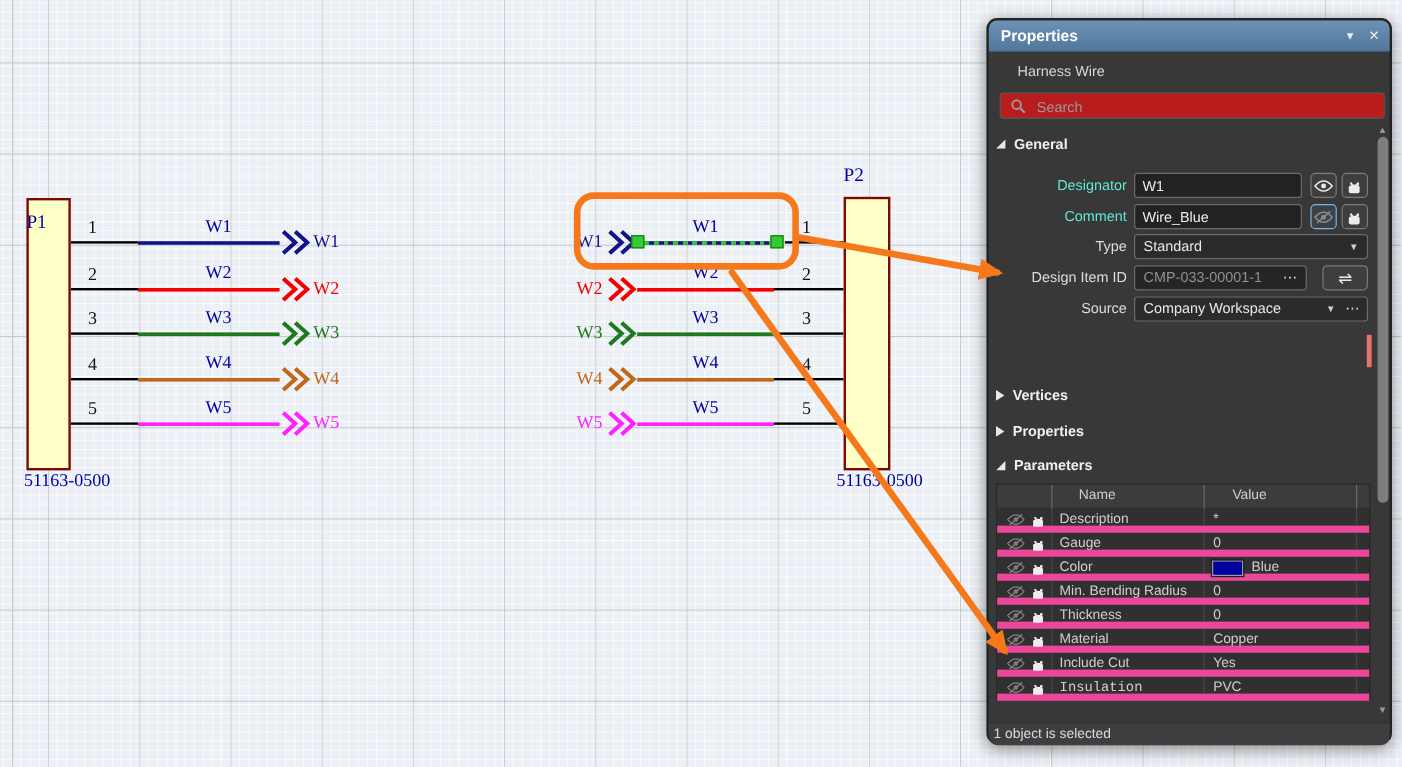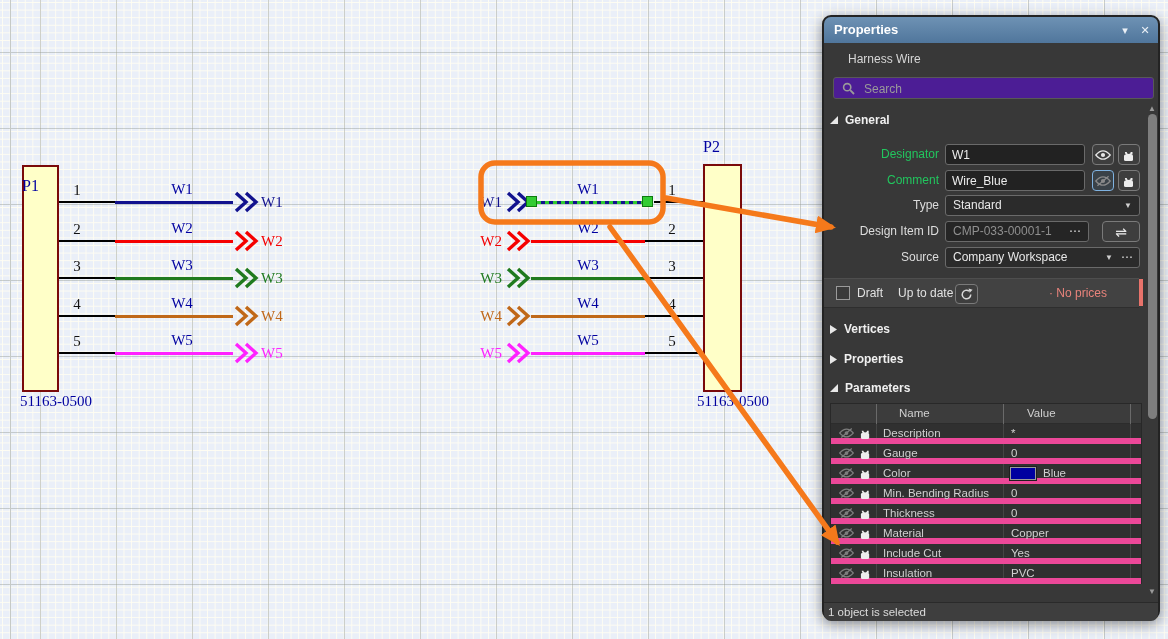--- a/index.html
+++ b/index.html
@@ -28,31 +28,31 @@
   
   .panel{position:absolute;left:822px;top:15px;width:338px;height:605px;background:#383838;
          border:2px solid #232323;border-radius:9px;box-sizing:border-box;
          box-shadow:0 4px 14px rgba(0,0,0,.45);z-index:10;font-size:12px;}
   .phead{position:absolute;left:0;top:0;width:100%;height:26px;
          background:linear-gradient(#6E92B4,#50769C);border-radius:7px 7px 0 0;box-sizing:border-box;}
   .phead .ptitle{position:absolute;left:10px;top:0;line-height:26px;color:#FFF;font-weight:bold;font-size:13px;}
   .phead .hbtn{position:absolute;top:0;width:18px;height:26px;line-height:26px;text-align:center;
                color:#EAF0F6;font-size:11px;cursor:pointer;background:none;border:none;padding:0;}
   .psub{position:absolute;left:24px;top:35px;color:#D6D6D6;font-size:12px;}
-  .searchbox{position:absolute;left:9px;top:60px;width:321px;height:22px;background:#4c1d95;
+  .searchbox{position:absolute;left:9px;top:60px;width:321px;height:22px;background:#b91c1c;
              border:1px solid #585858;border-radius:3px;box-sizing:border-box;}
   .searchbox input{position:absolute;left:28px;top:1px;width:280px;height:18px;background:transparent;
              border:none;outline:none;color:#DDD;font-size:12px;font-family:inherit;}
   .searchbox input::placeholder{color:#9A9A9A;opacity:1;}
   .search-ic{position:absolute;left:8px;top:4px;}
   .sechead{position:absolute;left:6px;height:14px;display:flex;gap:7px;align-items:center;
            color:#F0F0F0;font-weight:bold;font-size:12px;cursor:pointer;}
   .prow{position:absolute;left:0;width:338px;height:21px;}
   .plabel{position:absolute;left:0;top:0;width:115px;text-align:right;line-height:21px;font-size:12px;}
-  .lblue{color:#22c55e;} .lwhite{color:#DDDDDD;}
+  .lblue{color:#5eead4;} .lwhite{color:#DDDDDD;}
   .pinput{position:absolute;top:0;height:21px;background:#222;border:1px solid #6A6A6A;border-radius:3px;
           color:#EDEDED;font-size:12px;padding:0 6px;box-sizing:border-box;font-family:inherit;}
   .pbtn{position:absolute;top:0;height:21px;background:#3E3E3E;border:1px solid #7A7A7A;border-radius:4px;
         display:flex;align-items:center;justify-content:center;padding:0;cursor:pointer;box-sizing:border-box;}
   .pbtn.active{border-color:#7FB2E0;background:#3A4248;}
   .pselect{position:absolute;top:0;height:21px;background:#2B2B2B;border:1px solid #6A6A6A;border-radius:3px;
            color:#E8E8E8;font-size:12px;line-height:19px;padding:0 7px;box-sizing:border-box;cursor:pointer;}
   .caret{position:absolute;top:0;line-height:20px;font-size:8px;color:#CFCFCF;}
   .morebtn{position:absolute;top:0;line-height:19px;font-size:12px;color:#E0E0E0;letter-spacing:1px;cursor:pointer;}
   .dimtext{color:#8F8F8F;}
@@ -307,32 +307,20 @@
 
     <div class="prow" style="top:230px;">
       <span class="plabel lwhite">Source</span>
       <div class="pselect" style="left:121px;width:195px;">
         <span>Company Workspace</span>
         <span class="caret" style="right:26px;">▼</span>
         <span class="morebtn" style="right:5px;position:absolute;top:0;">⋯</span>
       </div>
     </div>
 
-    <div class="band">
-      <div class="checkbox"></div>
-      <span class="bandtext" style="left:33px;">Draft</span>
-      <span class="bandtext" style="left:74px;">Up to date</span>
-      <button class="refreshbtn">
-        <svg width="13" height="13" viewBox="0 0 14 14">
-          <path d="M11.6 7 a4.6 4.6 0 1 1 -1.9-3.7" fill="none" stroke="#D8D8D8" stroke-width="1.6"></path>
-          <polygon points="9.2,0.6 13.6,1.9 10.4,5.2" fill="#D8D8D8"></polygon>
-        </svg>
-      </button>
-      <span class="prices">· No prices</span>
-    </div>
     <div class="redbar"></div>
 
     <div class="sechead" style="top:305px;">
       <svg width="7" height="9">
           <polygon points="0,0 0,9 7,4.5" fill="#E8E8E8"></polygon>
         </svg>
       <span>Vertices</span>
     </div>
     <div class="sechead" style="top:335px;">
       <svg width="7" height="9">
@@ -475,21 +463,21 @@
               <circle cx="10" cy="7" r="2.5" fill="#7E7E7E"></circle>
               <line x1="3" y1="13" x2="17" y2="1" stroke="#7E7E7E" stroke-width="1.6"></line>
             </svg>
             <svg class="ticon" style="left:29px" width="11" height="13" viewBox="0 0 12 14">
               <rect x="1" y="6.5" width="9" height="6.5" rx="1.5" fill="#ECECEC"></rect>
               <path d="M8.6 6.5 V4 a2.9 2.9 0 0 1 -5.8 0" fill="none" stroke="#ECECEC" stroke-width="1.8"></path>
             </svg>
             <div class="colsep" style="left:45px;"></div>
             <div class="colsep" style="left:172px;"></div>
             <div class="colsep" style="left:299px;"></div>
-            <span style="left:52px;">Insulation</span>
+            <span style="left:52px;font-family:Liberation Mono, monospace;">Insulation</span>
             <span style="left:180px;">PVC</span>
           </div>
         </div>
     </div>
 
     <div class="sb-arrow" style="top:88px;">▲</div>
     <div class="sb-thumb"></div>
     <div class="sb-arrow" style="top:571px;">▼</div>
 
     <div class="statusbar">1 object is selected</div>

